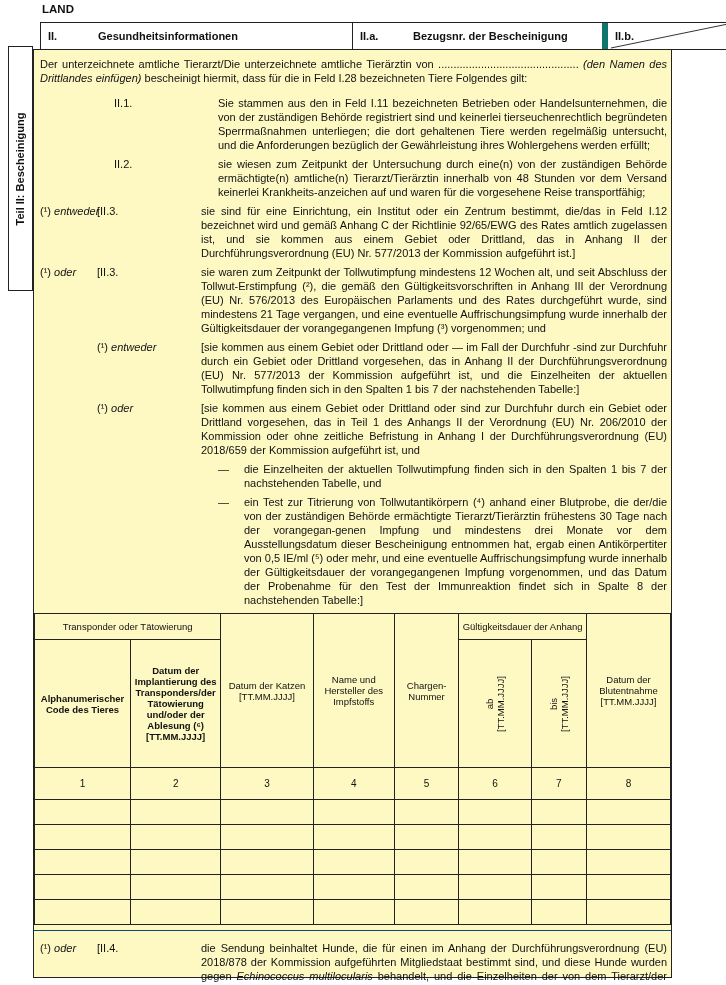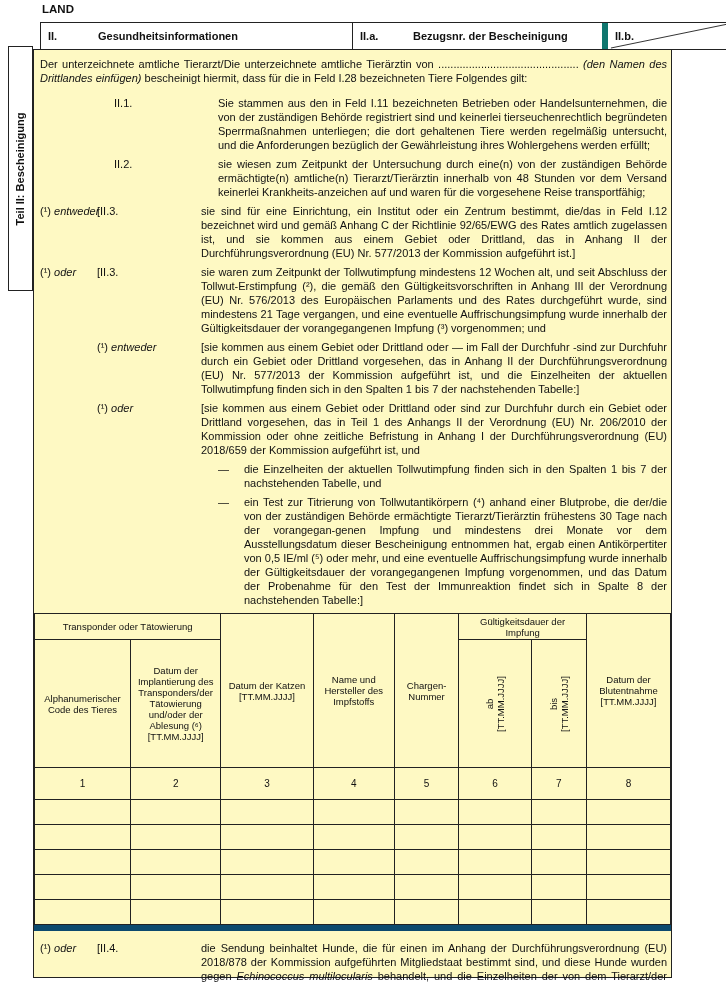--- a/index.html
+++ b/index.html
@@ -33,26 +33,26 @@
   .c1{width:57px;flex:none;}
   .c1 .lbl,.c2 .lbl{white-space:nowrap;}
   .c2{width:104px;flex:none;}
   .ind{padding-left:17px;}
   .tx{flex:1;text-align:justify;}
   .dash-item{display:flex;padding-left:17px;margin-top:5px;}
   .dash-g{width:26px;flex:none;}
   .dash-t{flex:1;text-align:justify;}
   i{font-style:italic;}
   
-  .tbl-wrap{border-bottom:6px solid #0c4a6e;margin-top:6px;}
+  .tbl-wrap{border-bottom:1px solid #0c4a6e;padding-bottom:5px;margin-top:6px;}
   table.vax{width:100%;border-collapse:collapse;table-layout:fixed;font-size:9.5px;line-height:11px;}
   table.vax td{border:1px solid #222;text-align:center;vertical-align:middle;padding:1px 3px;
                box-sizing:border-box;overflow:hidden;}
   tr.r1{height:26px;}
-  tr.r2 td.span2{height:128px;}
+  tr.r2 td.span2{height:128px;font-weight:bold;}
   tr.r3{height:90px;}
   tr.rnum{height:32px;font-size:10px;}
   tr.rempty{height:25px;}
   td.vcell{position:relative;}
   .rot{position:absolute;left:50%;top:50%;transform:translate(-50%,-50%) rotate(-90deg);
        white-space:nowrap;text-align:center;line-height:10.5px;font-size:9.5px;}
   .content.last{padding-top:10px;}
 </style>
 </head>
 <body>
@@ -147,21 +147,21 @@
             <col style="width:11.4%">
             <col style="width:8.7%">
             <col style="width:13.2%">
         </colgroup>
         <tbody>
           <tr class="r1">
             <td colspan="2">Transponder oder Tätowierung</td>
             <td rowspan="3">Datum der Katzen [TT.MM.JJJJ]</td>
             <td rowspan="3">Name und Hersteller des Impfstoffs</td>
             <td rowspan="3">Chargen-Nummer</td>
-            <td colspan="2" rowspan="2">Gültigkeitsdauer der Impfung</td>
+            <td colspan="2" rowspan="2">Gültigkeitsdauer der Anhang</td>
             <td rowspan="3">Datum der Blutentnahme [TT.MM.JJJJ]</td>
           </tr>
           <tr class="r2">
             <td rowspan="2" class="span2">Alphanumerischer Code des Tieres</td>
             <td rowspan="2" class="span2">Datum der Implantierung des Transponders/der Tätowierung und/oder der Ablesung (⁶) [TT.MM.JJJJ]</td>
           </tr>
           <tr class="r3">
             <td class="vcell">
               <div class="rot">
                   <div>ab</div>

